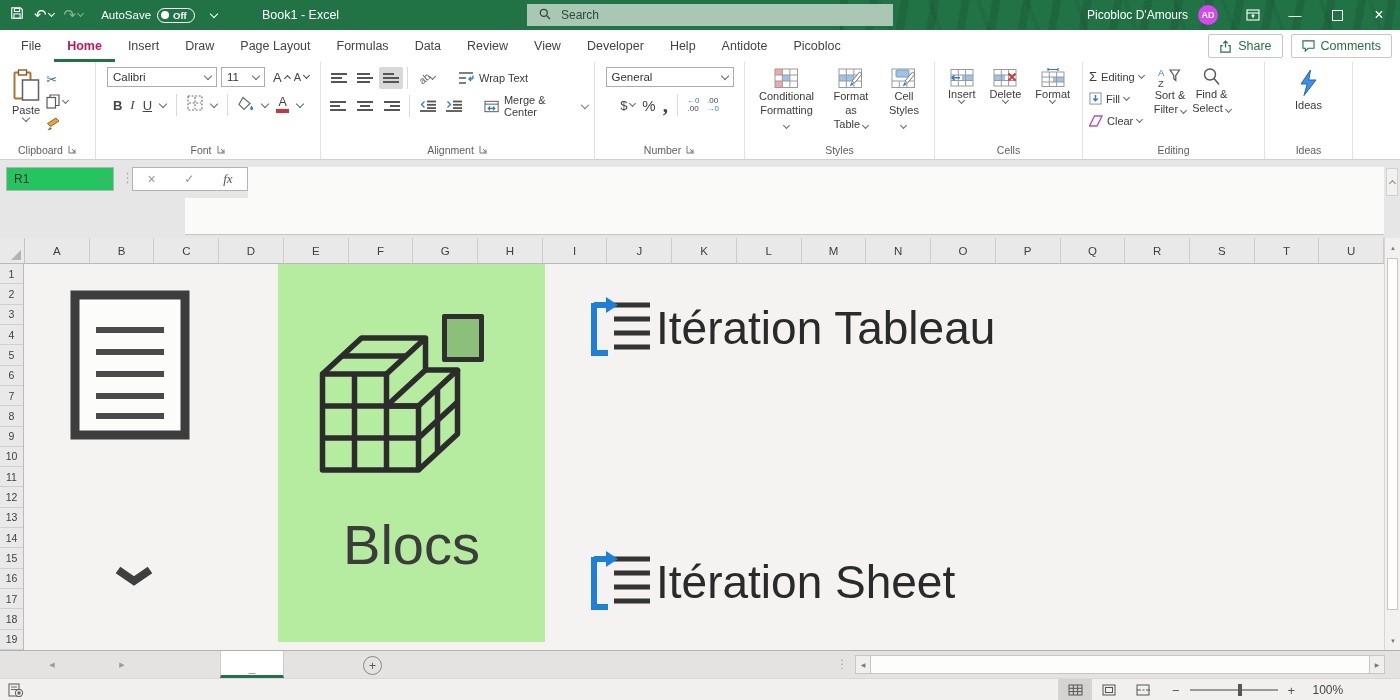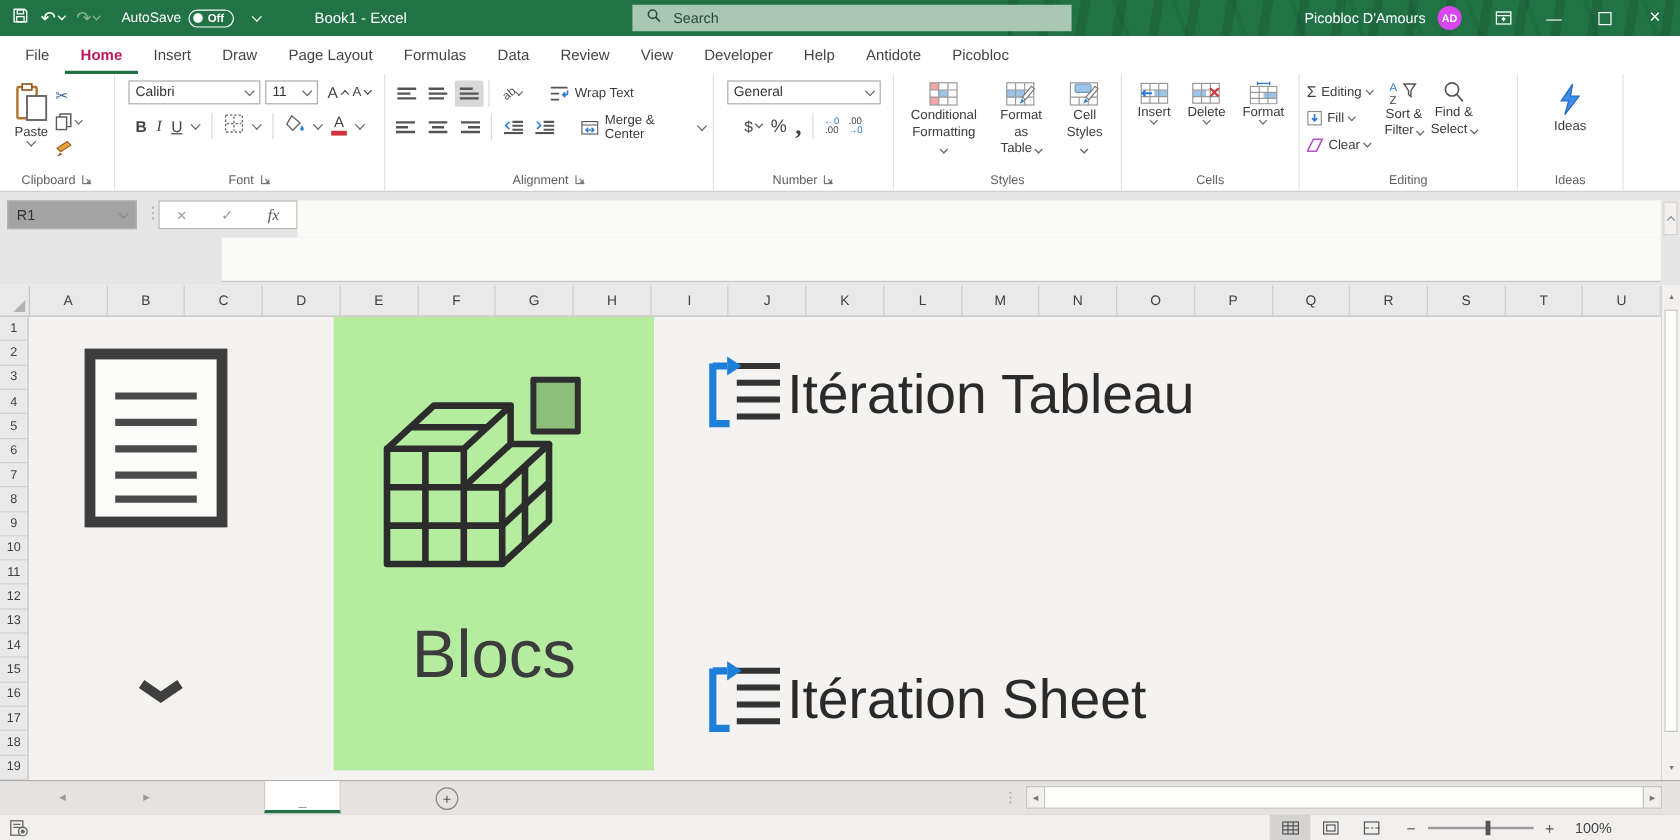--- a/index.html
+++ b/index.html
@@ -56,21 +56,21 @@
   .alcell{width:24px;height:22px;display:flex;align-items:center;justify-content:center;border-radius:2px;}
   .alcell.sel{background:#d8d8d8;}
   .wrapbtn{display:flex;align-items:center;gap:5px;font-size:11px;color:#3b3b3b;height:22px;}
   .stylebtn{display:flex;flex-direction:column;align-items:center;font-size:11px;color:#3b3b3b;line-height:14px;padding:1px 8px;text-align:center;}
   .cellbtn{display:flex;flex-direction:column;align-items:center;gap:1px;font-size:11px;color:#3b3b3b;padding:1px 7px;}
   .edrow{display:flex;align-items:center;gap:4px;font-size:11px;color:#3b3b3b;height:19px;}
   .collapse{position:absolute;right:10px;top:142px;color:#666;}
 
   
   .fwrap{position:absolute;left:0;top:160px;width:1400px;height:78px;background:#e6e6e6;}
-  .namebox{position:absolute;left:6px;top:7px;width:108px;height:24px;background:#a3a3a3;border:1px solid #b5b3b1;box-sizing:border-box;display:flex;align-items:center;justify-content:space-between;padding:0 7px;font-size:12px;color:#333;}
+  .namebox{position:absolute;left:6px;top:7px;width:108px;height:24px;background:#22c55e;border:1px solid #b5b3b1;box-sizing:border-box;display:flex;align-items:center;justify-content:space-between;padding:0 7px;font-size:12px;color:#333;}
   .fdots{position:absolute;left:121px;top:10px;color:#a8a6a4;font-size:13px;}
   .fbtns{position:absolute;left:132px;top:7px;width:116px;height:24px;background:#fff;border:1px solid #b5b3b1;box-sizing:border-box;display:flex;align-items:center;justify-content:space-around;color:#9a9895;}
   .fx{font-family:"Liberation Serif",serif;font-style:italic;font-size:13px;color:#555;}
   .f1{position:absolute;left:248px;top:7px;width:1136px;height:31px;background:#fafaf9;}
   .f2{position:absolute;left:185px;top:38px;width:1199px;height:37px;background:#fafaf9;border-bottom:1px solid #c8c6c4;box-sizing:border-box;}
   .fexp{position:absolute;left:1386px;top:8px;width:12px;height:28px;background:#f2f1f0;border:1px solid #d2d0ce;box-sizing:border-box;display:flex;align-items:center;justify-content:center;}
 
   
   .colhdr{position:absolute;left:0;top:238px;width:1384px;height:26px;background:#e9e9e9;border-bottom:1px solid #bdbbb9;box-sizing:border-box;display:flex;}
   .corner{width:24px;height:100%;border-right:1px solid #c6c4c2;position:relative;}
@@ -179,20 +179,35 @@
     <span class="tab">Draw</span>
     <span class="tab">Page Layout</span>
     <span class="tab">Formulas</span>
     <span class="tab">Data</span>
     <span class="tab">Review</span>
     <span class="tab">View</span>
     <span class="tab">Developer</span>
     <span class="tab">Help</span>
     <span class="tab">Antidote</span>
     <span class="tab">Picobloc</span>
+    <div class="tr-right">
+      <span class="pillbtn">
+        <svg width="13" height="13" viewBox="0 0 14 14">
+            <path d="M7 8V1.5M4.6 3.6L7 1.2l2.4 2.4" fill="none" stroke="#217346" stroke-width="1.3"></path>
+            <path d="M4 6H2v7h10V6h-2" fill="none" stroke="#217346" stroke-width="1.3"></path>
+          </svg>
+        <span>Share</span>
+      </span>
+      <span class="pillbtn">
+        <svg width="13" height="12" viewBox="0 0 14 13">
+            <path d="M1 1h12v8H6.5L3.5 12V9H1z" fill="none" stroke="#217346" stroke-width="1.2"></path>
+          </svg>
+        <span>Comments</span>
+      </span>
+    </div>
   </div>
 
   <div class="ribbon">
 
     <div class="grp" style="width:96px">
       <div class="gbody">
         <div class="bigbtn">
           <svg width="27" height="33" viewBox="0 0 27 33">
               <rect x="1.5" y="3.5" width="16" height="26" fill="none" stroke="#b0742f" stroke-width="2" rx="1"></rect>
               <rect x="5.5" y="1" width="8" height="5" fill="#fff" stroke="#8a5a20" stroke-width="1.4"></rect>

